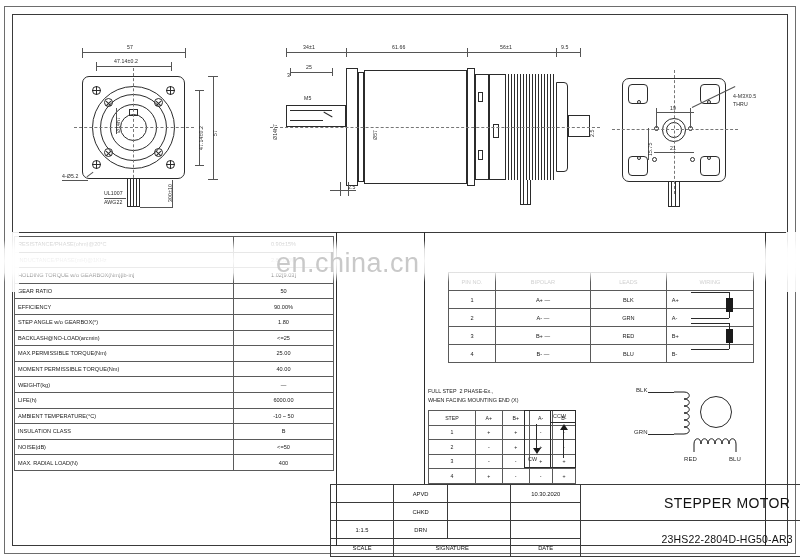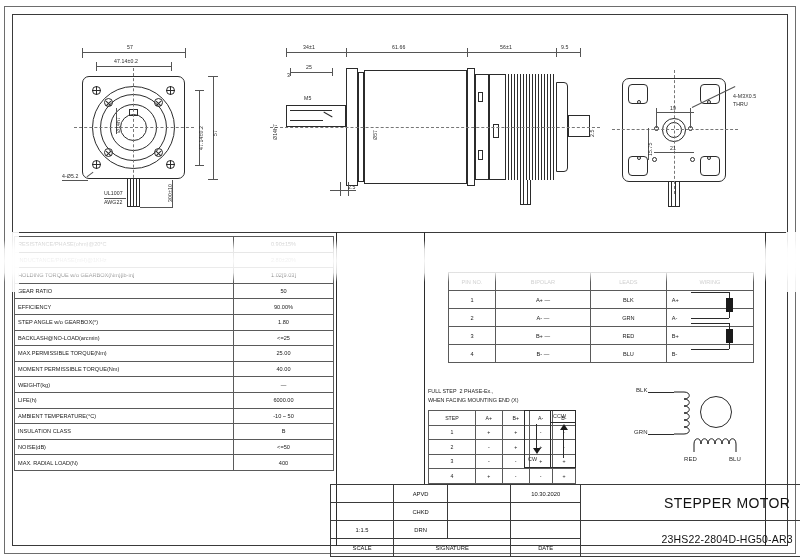--- a/index.html
+++ b/index.html
@@ -486,14 +486,15 @@
         <td style="height:15px;">SCALE</td>
         <td colspan="2">SIGNATURE</td>
         <td>DATE</td>
       </tr>
     </tbody>
   </table>
 
   <div class="wm-band"></div>
   <div class="wm-stripe" style="left:6px;"></div>
   <div class="wm-stripe" style="left:786px;"></div>
+  <div class="wm-text">en.china.cn</div>
 
 </div>
 
 </body></html>

